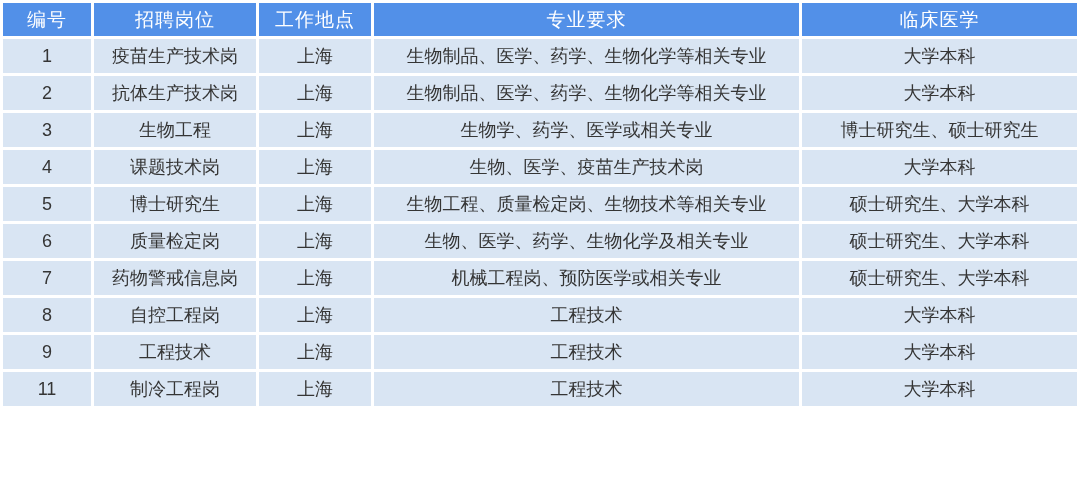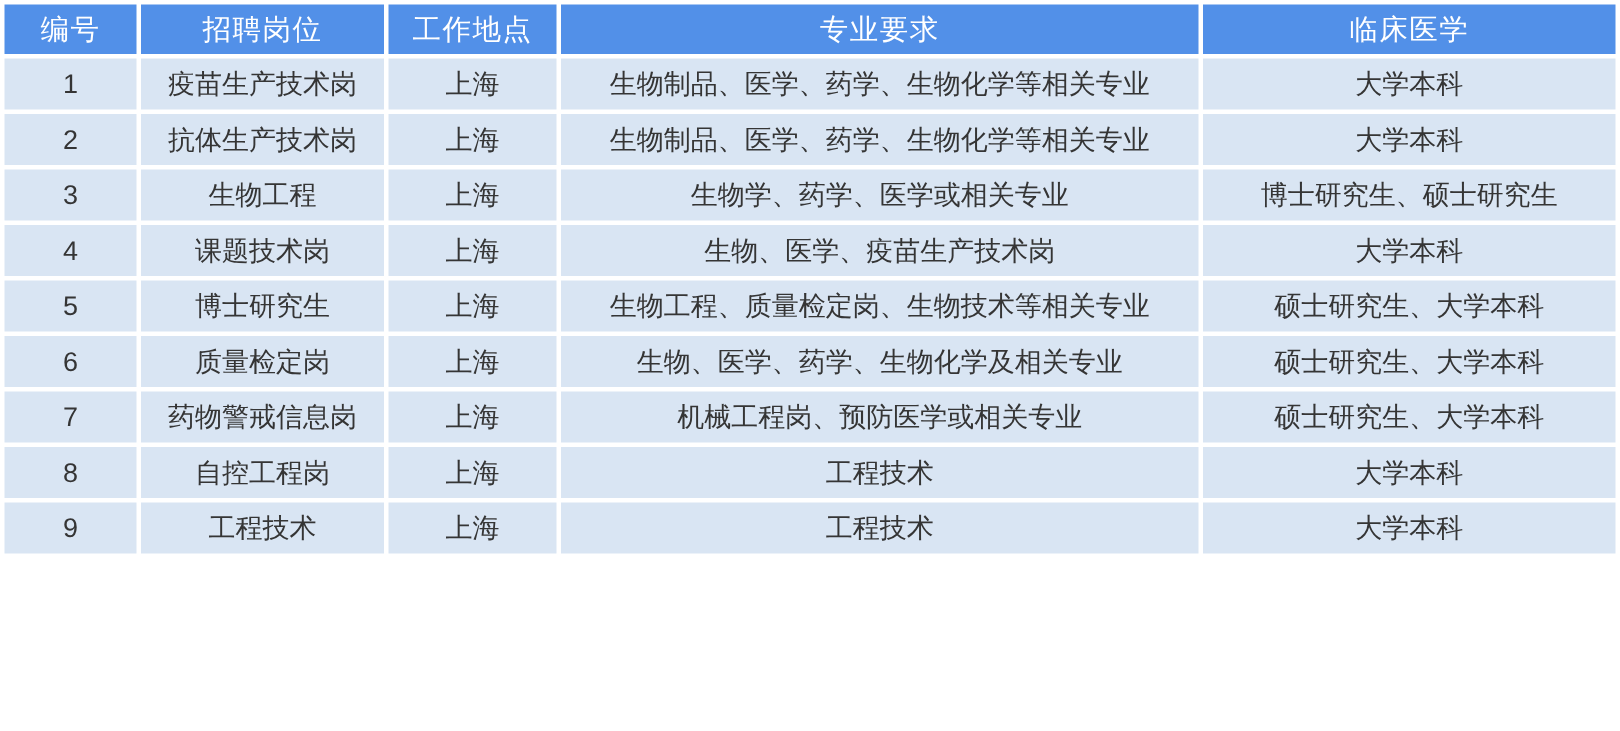--- a/index.html
+++ b/index.html
@@ -135,15 +135,22 @@
           <td>工程技术</td>
           <td>大学本科</td>
         </tr>
         <tr>
           <td>9</td>
           <td>工程技术</td>
           <td>上海</td>
           <td>工程技术</td>
           <td>大学本科</td>
         </tr>
+        <tr>
+          <td>11</td>
+          <td>制冷工程岗</td>
+          <td>上海</td>
+          <td>工程技术</td>
+          <td>大学本科</td>
+        </tr>
       </tbody>
   </table>
 </div>
 
 </body></html>

